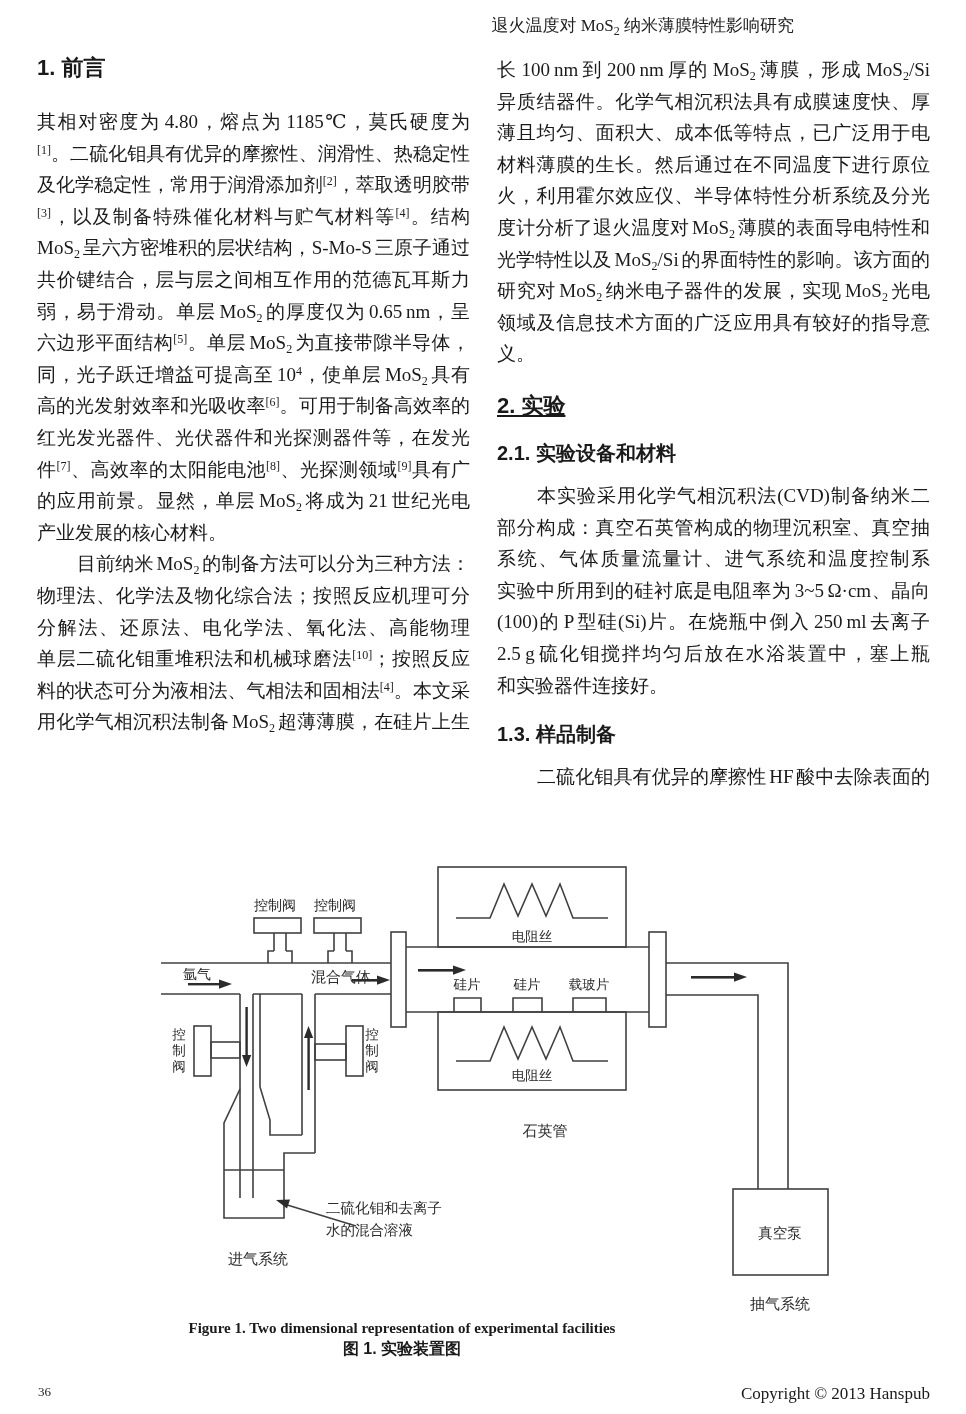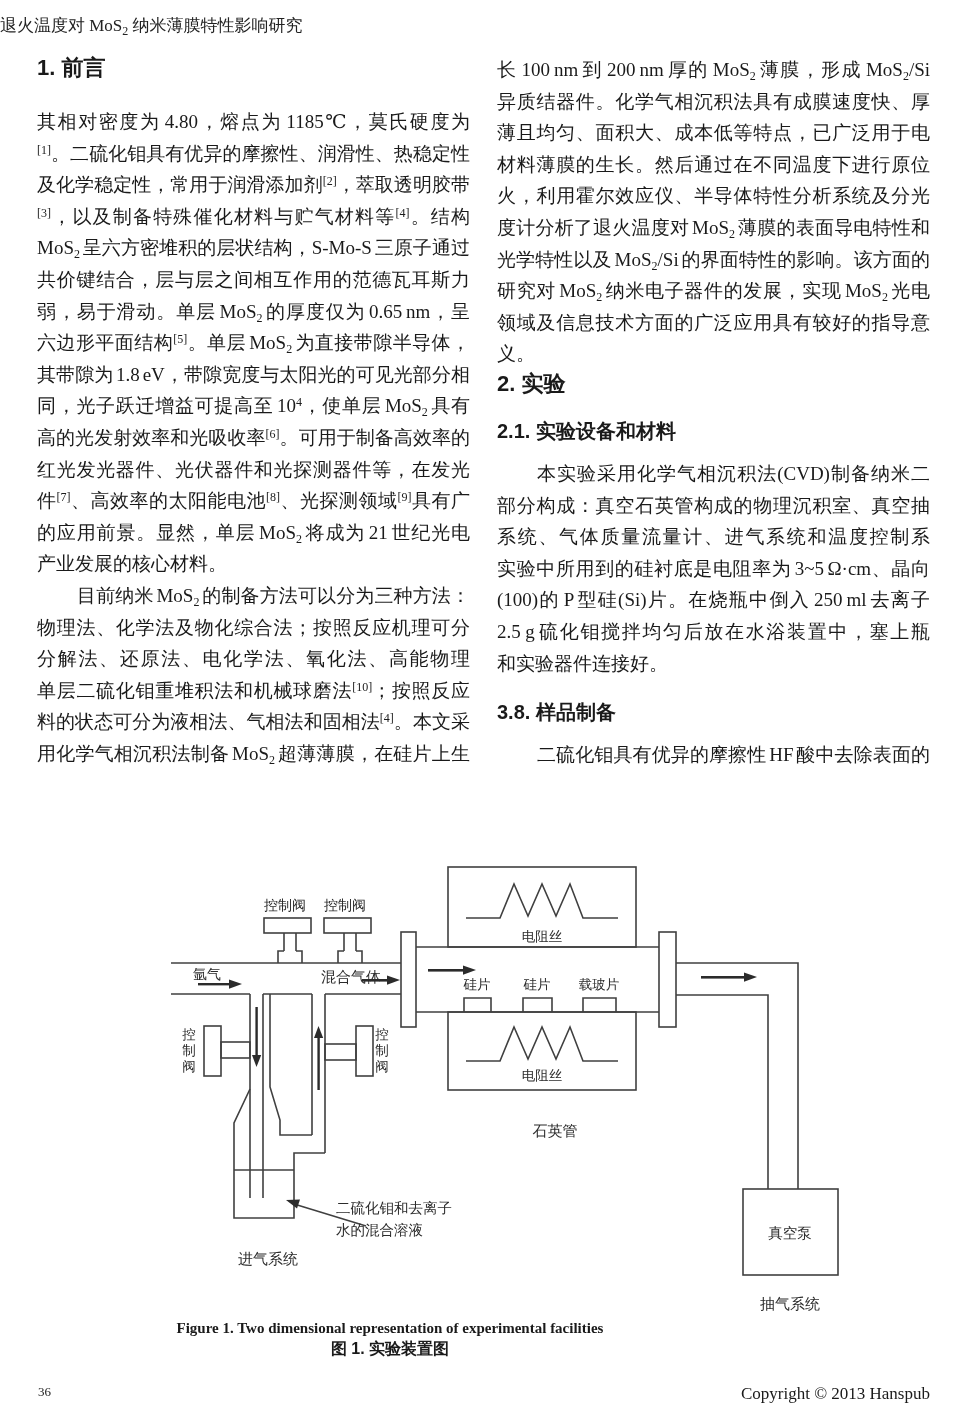--- a/index.html
+++ b/index.html
@@ -1,41 +1,41 @@
 <!DOCTYPE html>
 <html><head>
 <meta charset="utf-8">
 <style>
   html,body{margin:0;padding:0;}
   body{width:966px;height:1414px;background:#ffffff;position:relative;overflow:hidden;
        font-family:"Liberation Serif","DejaVu Serif",serif;color:#1a1a1a;}
   .abs{position:absolute;}
   
-  .page-header{top:14px;left:0;width:794px;text-align:left;font-size:17px;color:#222;}
+  .page-header{top:14px;left:0;width:794px;text-align:right;font-size:17px;color:#222;}
   
   .col{width:433px;}
   .col-left{left:37px;top:54px;}
   .col-right{left:497px;top:54px;}
   .h1{font-family:"Liberation Sans","DejaVu Sans",sans-serif;font-weight:bold;
       font-size:22px;line-height:28px;margin:0 0 24px 0;}
-  .h1.mt{margin-bottom:6px;}
+  .h1.mt{margin-top:22px;margin-bottom:6px;text-decoration:underline;}
   .h2{font-family:"Liberation Sans","DejaVu Sans",sans-serif;font-weight:bold;
       font-size:20px;line-height:26px;margin:20px 0 14px 0;}
   .para{margin:0;}
   .tline{font-size:19px;line-height:31.6px;height:31.6px;overflow:hidden;
          text-align:justify;text-align-last:justify;word-spacing:-2px;}
   .tline.end{text-align-last:left;}
   .tline.ind{padding-left:40px;}
   sub{font-size:12px;line-height:0;vertical-align:-4px;}
   sup{font-size:12px;line-height:0;vertical-align:6px;}
   
-  .fig{left:166px;top:858px;width:700px;height:462px;}
+  .fig{left:156px;top:858px;width:700px;height:462px;}
   .fig svg{display:block;}
   .fig text{font-family:"Liberation Serif","DejaVu Serif",serif;fill:#2b2b2b;}
-  .caption{left:4px;top:1318px;width:772px;text-align:center;}
+  .caption{left:16px;top:1318px;width:772px;text-align:center;}
   .caption .en{font-weight:bold;font-size:15px;line-height:20px;}
   .caption .zh{font-weight:bold;font-size:16px;line-height:22px;
                font-family:"Liberation Sans","DejaVu Sans",sans-serif;}
   
   .footer-left{left:38px;top:1384px;font-size:13px;}
   .footer-right{left:0;top:1384px;width:930px;text-align:right;font-size:17px;}
 </style>
 </head>
 <body>
 
@@ -45,21 +45,20 @@
   <div class="h1">1. 前言</div>
   <div class="para">
       <div class="tline">其相对密度为 4.80，熔点为 1185℃，莫氏硬度为 1~1.5</div>
       <div class="tline"><sup>[1]</sup>。二硫化钼具有优异的摩擦性、润滑性、热稳定性</div>
       <div class="tline">及化学稳定性，常用于润滑添加剂<sup>[2]</sup>，萃取透明胶带</div>
       <div class="tline"><sup>[3]</sup>，以及制备特殊催化材料与贮气材料等<sup>[4]</sup>。结构上，</div>
       <div class="tline">MoS<sub>2</sub> 呈六方密堆积的层状结构，S-Mo-S 三原子通过</div>
       <div class="tline">共价键结合，层与层之间相互作用的范德瓦耳斯力较</div>
       <div class="tline">弱，易于滑动。单层 MoS<sub>2</sub> 的厚度仅为 0.65 nm，呈正</div>
       <div class="tline">六边形平面结构<sup>[5]</sup>。单层 MoS<sub>2</sub> 为直接带隙半导体，</div>
-      <div class="tline">其带隙为 1.8 eV，带隙宽度与太阳光的可见光部分相</div>
       <div class="tline">同，光子跃迁增益可提高至 10<sup>4</sup>，使单层 MoS<sub>2</sub> 具有极</div>
       <div class="tline">高的光发射效率和光吸收率<sup>[6]</sup>。可用于制备高效率的</div>
       <div class="tline">红光发光器件、光伏器件和光探测器件等，在发光器</div>
       <div class="tline">件<sup>[7]</sup>、高效率的太阳能电池<sup>[8]</sup>、光探测领域<sup>[9]</sup>具有广阔</div>
       <div class="tline">的应用前景。显然，单层 MoS<sub>2</sub> 将成为 21 世纪光电子</div>
       <div class="tline end">产业发展的核心材料。</div>
     </div>
   <div class="para">
       <div class="tline ind">目前纳米 MoS<sub>2</sub> 的制备方法可以分为三种方法：</div>
       <div class="tline">物理法、化学法及物化综合法；按照反应机理可分为</div>
@@ -87,21 +86,21 @@
   <div class="h2">2.1. 实验设备和材料</div>
   <div class="para">
       <div class="tline ind">本实验采用化学气相沉积法(CVD)制备纳米二硫</div>
       <div class="tline">部分构成：真空石英管构成的物理沉积室、真空抽气</div>
       <div class="tline">系统、气体质量流量计、进气系统和温度控制系统。</div>
       <div class="tline">实验中所用到的硅衬底是电阻率为 3~5  Ω·cm、晶向</div>
       <div class="tline">(100)的 P 型硅(Si)片。在烧瓶中倒入 250 ml 去离子水，</div>
       <div class="tline">2.5 g 硫化钼搅拌均匀后放在水浴装置中，塞上瓶塞，</div>
       <div class="tline end">和实验器件连接好。</div>
     </div>
-  <div class="h2">3.8. 样品制备</div>
+  <div class="h2">1.3. 样品制备</div>
   <div class="para">
       <div class="tline ind">二硫化钼具有优异的摩擦性 HF 酸中去除表面的</div>
     </div>
 </div>
 
 <div class="abs fig">
 <svg width="700" height="462" viewBox="0 0 700 462">
   <g fill="none" stroke="#404040" stroke-width="1.6">
 
     <g>

